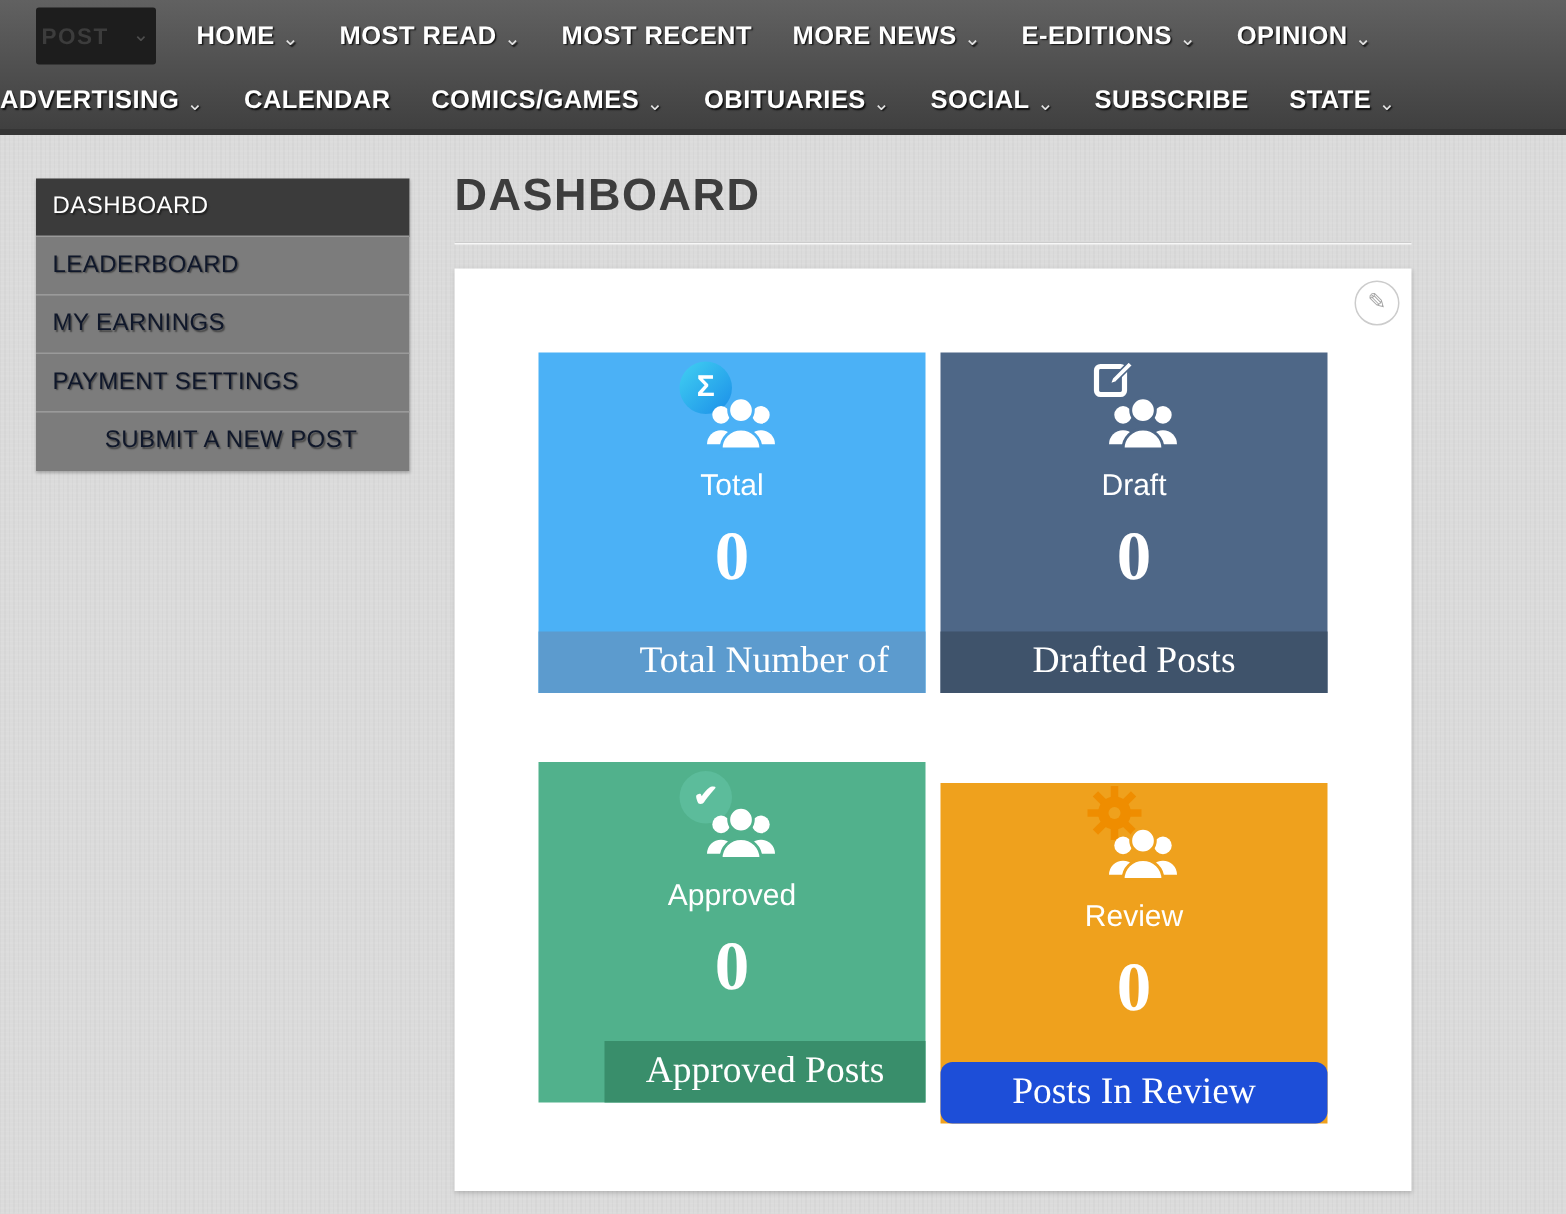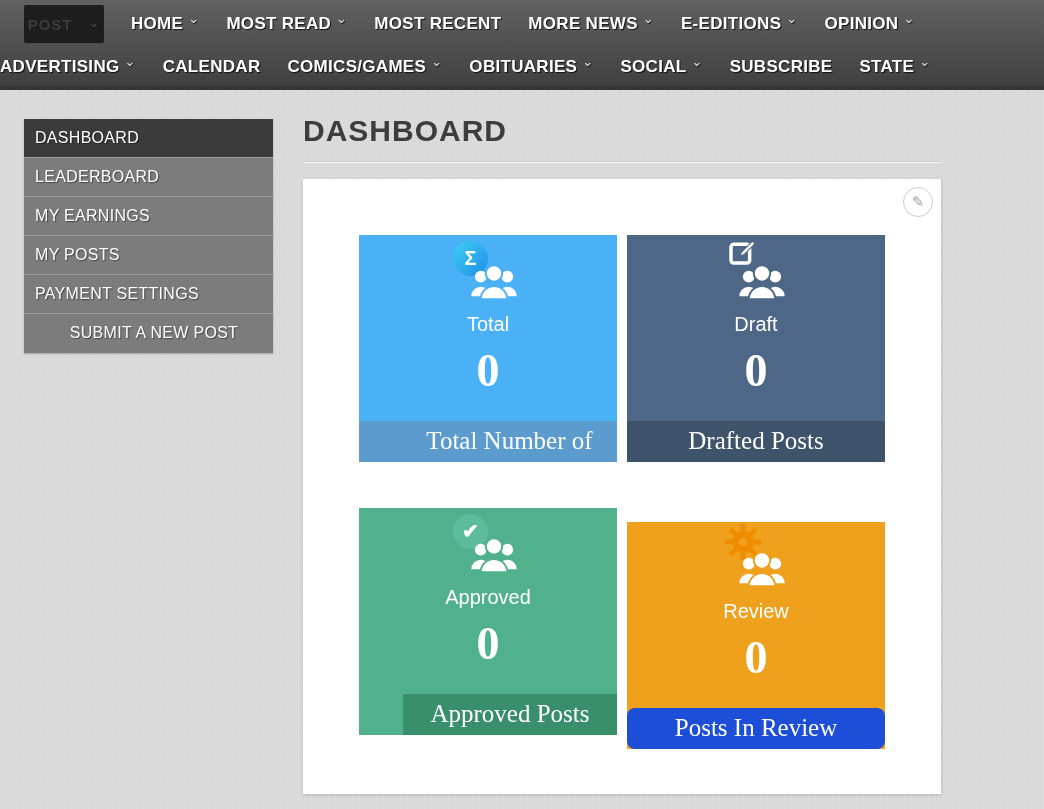--- a/index.html
+++ b/index.html
@@ -24,36 +24,36 @@
   .nav-row-1 { height:48px; padding-left:24px; gap:27px; }
   .nav-row-2 { height:38px; gap:27px; }
   .post-select {
     width:80px; height:38px; background:#1d1d1d; border-radius:2px;
     display:flex; align-items:center; justify-content:center; gap:16px;
     color:#3c3c3c; font-weight:700; font-size:15px; letter-spacing:1px;
     cursor:pointer; flex:0 0 auto;
   }
   .post-select .chev { color:#4e4e4e; }
   .nav-item {
-    display:flex; align-items:flex-start; gap:5px;
+    display:flex; align-items:flex-end; gap:5px;
     color:#ffffff; font-weight:700; font-size:17px; letter-spacing:.3px;
     text-shadow:1px 1px 1px rgba(0,0,0,.8); text-decoration:none; cursor:pointer;
     white-space:nowrap;
   }
   .chev { font-size:13px; line-height:1; color:#e3e3e3; font-weight:400;
           transform:translateY(-2px); }
 
   
   .sidebar {
     position:absolute; left:24px; top:119px; width:249px;
     box-shadow:0 1px 2px rgba(0,0,0,.25);
   }
   .side-item {
     height:39px; line-height:38px; padding-left:11px;
-    background:#7c7c7c; color:#ffffff; font-size:16px; letter-spacing:.3px;
+    background:#7c7c7c; color:#0f172a; font-size:16px; letter-spacing:.3px;
     text-shadow:1px 1px 1px rgba(0,0,0,.45);
     border-bottom:1px solid #9a9a9a; cursor:pointer;
   }
   .side-item:last-child { border-bottom:none;text-align:center; }
   .side-item.active { background:#3b3b3b; color:#ffffff; }
 
   
   .main { position:absolute; left:303px; top:108px; width:638px; }
   .page-title {
     font-size:30px; font-weight:700; color:#3d3d3d; letter-spacing:1px;
@@ -178,21 +178,20 @@
       <span>STATE</span>
       <span class="chev">⌄</span>
     </a>
   </div>
 </div>
 
 <div class="sidebar">
   <div class="side-item active">DASHBOARD</div>
   <div class="side-item">LEADERBOARD</div>
   <div class="side-item">MY EARNINGS</div>
-  <div class="side-item">MY POSTS</div>
   <div class="side-item">PAYMENT SETTINGS</div>
   <div class="side-item">SUBMIT A NEW POST</div>
 </div>
 
 <div class="main">
   <h1 class="page-title">DASHBOARD</h1>
   <div class="rule"></div>
 
   <div class="panel">
     <div class="edit-btn">✎</div>

